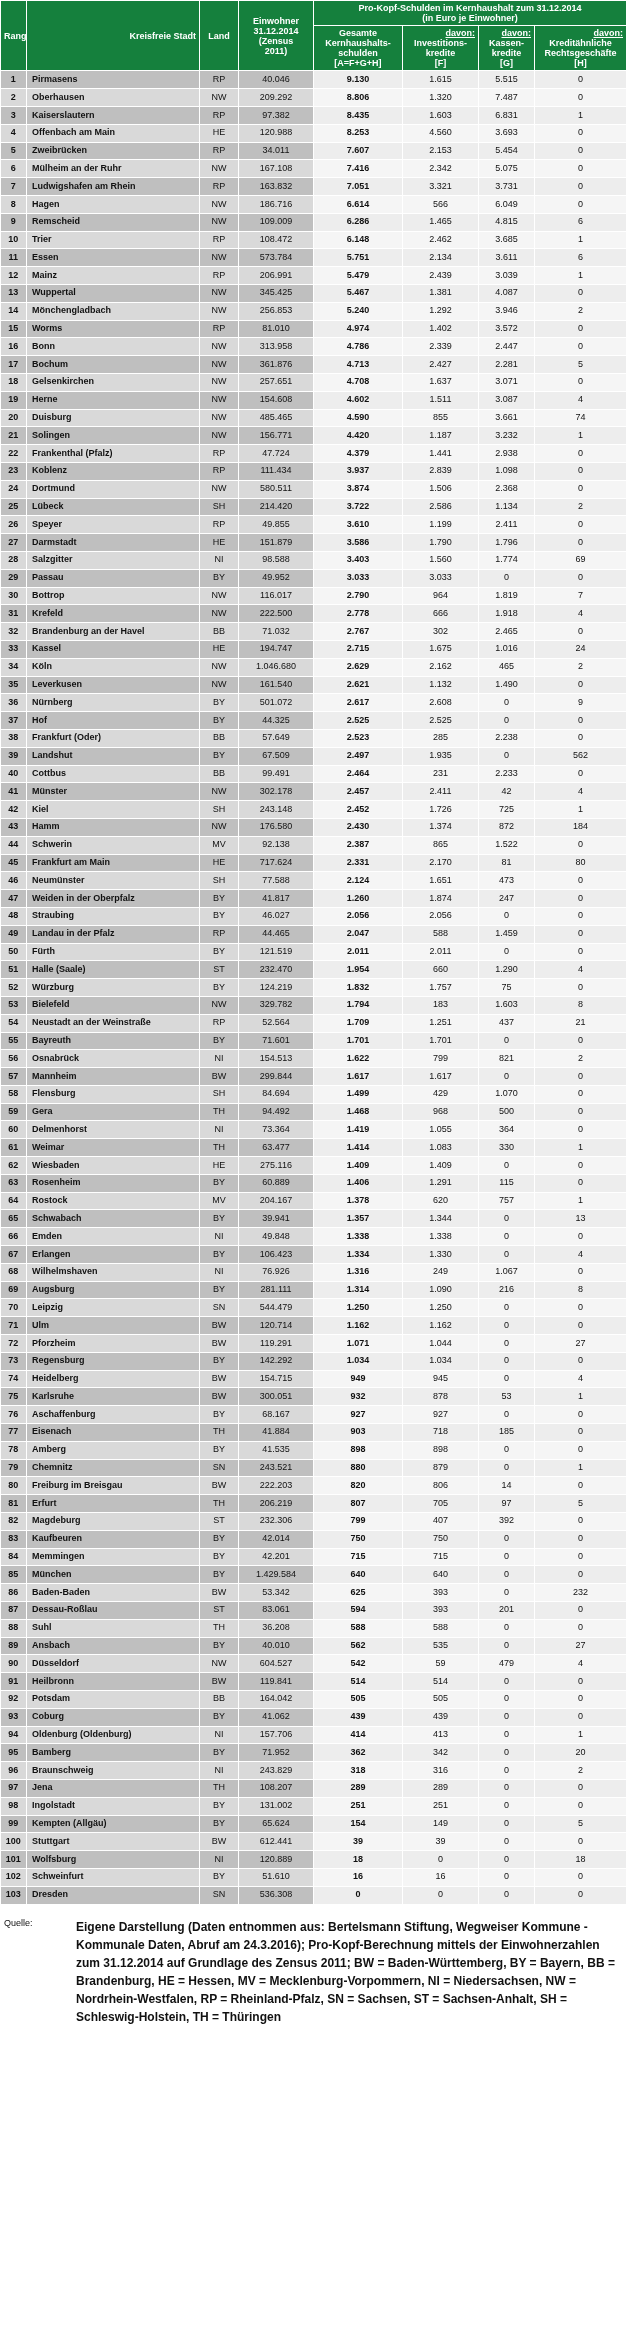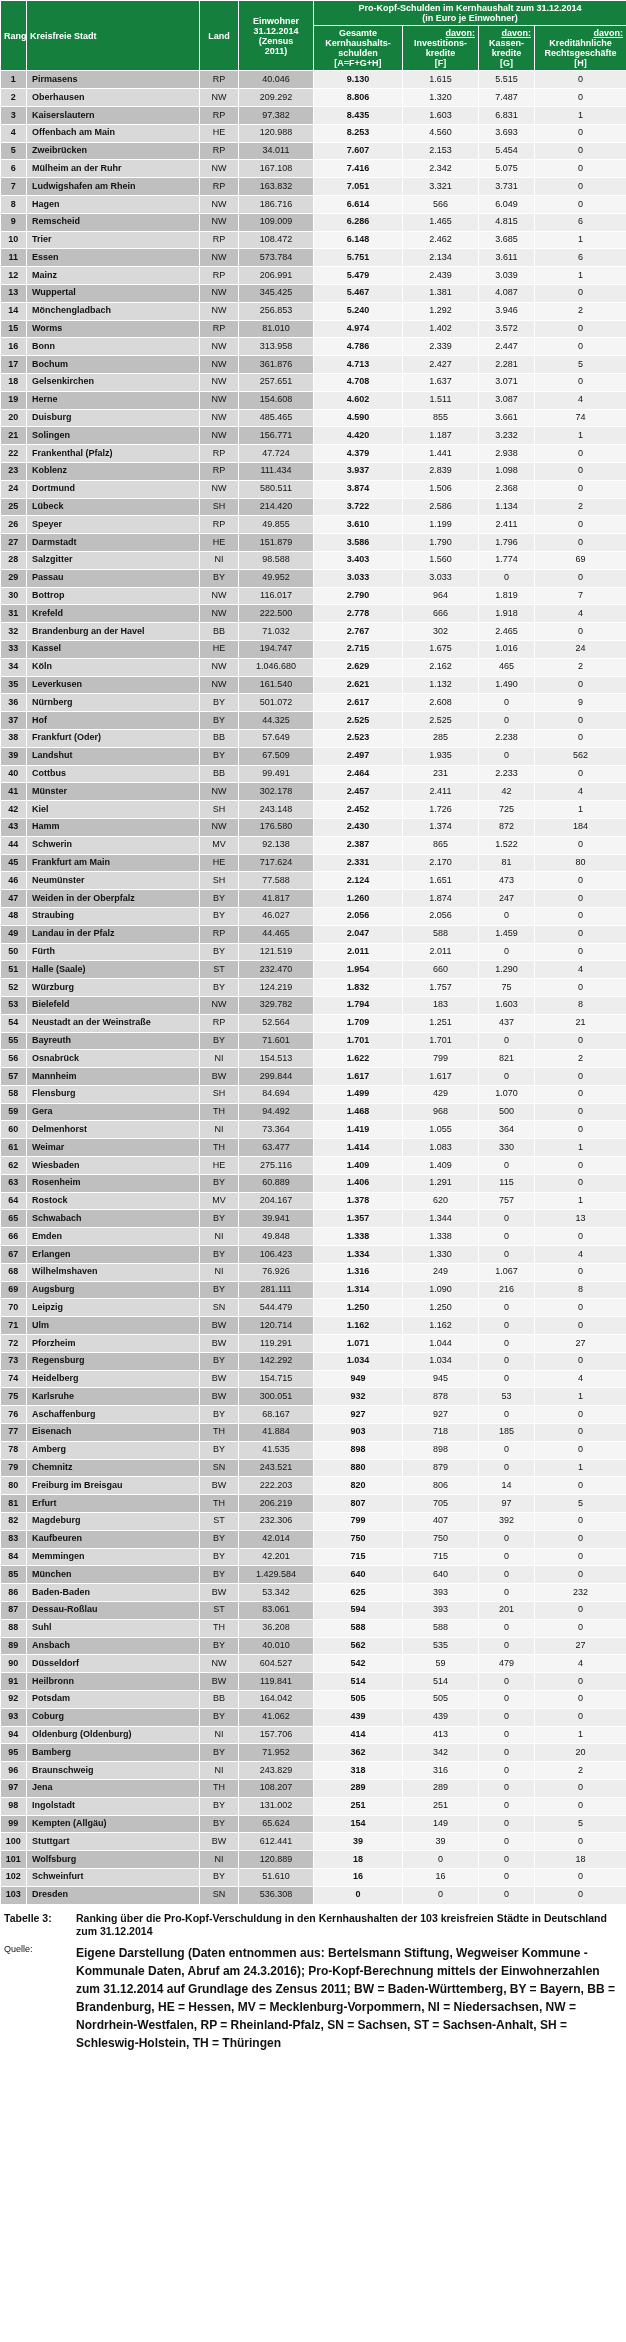--- a/index.html
+++ b/index.html
@@ -29,21 +29,21 @@
   thead th {
     background: #15803d;
     color: #ffffff;
     font-weight: bold;
     border: 1px solid #ffffff;
     padding: 2px 3px;
     line-height: 1.12;
     vertical-align: middle;
     font-size: 9px;
   }
-  thead th.h-left { text-align: left; margin-left: 8px; }
+  thead th.h-left { text-align: right; margin-left: 8px; }
   thead th.h-center { text-align: center; }
   .u { text-decoration: underline; text-align: right; }
 
   
   tbody td {
     border-top: 1px solid #ffffff;
     border-bottom: 1px solid #ffffff;
     padding: 2px 3px;
     line-height: 1.1;
     height: 17.8px;
@@ -1183,23 +1183,19 @@
           <td class="c-pop">536.308</td>
           <td class="c-total">0</td>
           <td class="c-inv">0</td>
           <td class="c-kas">0</td>
           <td class="c-kred">0</td>
         </tr>
       </tbody>
   </table>
 
   <div id="caption">
-    <div class="cap-row">
-      <div class="cap-label">Tabelle 3:</div>
-      <div class="cap-text">Ranking über die Pro-Kopf-Verschuldung in den Kernhaushalten der 103 kreisfreien Städte in Deutschland zum 31.12.2014</div>
-    </div>
     <div class="src-row">
       <div class="src-label">Quelle:</div>
       <div class="src-text">Eigene Darstellung (Daten entnommen aus: Bertelsmann Stiftung, Wegweiser Kommune - Kommunale Daten, Abruf am 24.3.2016); Pro-Kopf-Berechnung mittels der Einwohnerzahlen zum 31.12.2014 auf Grundlage des Zensus 2011; BW = Baden-Württemberg, BY = Bayern, BB = Brandenburg, HE = Hessen, MV = Mecklenburg-Vorpommern, NI = Niedersachsen, NW = Nordrhein-Westfalen, RP = Rheinland-Pfalz, SN = Sachsen, ST = Sachsen-Anhalt, SH = Schleswig-Holstein, TH = Thüringen</div>
     </div>
   </div>
 
 </div>
 
 </body></html>

